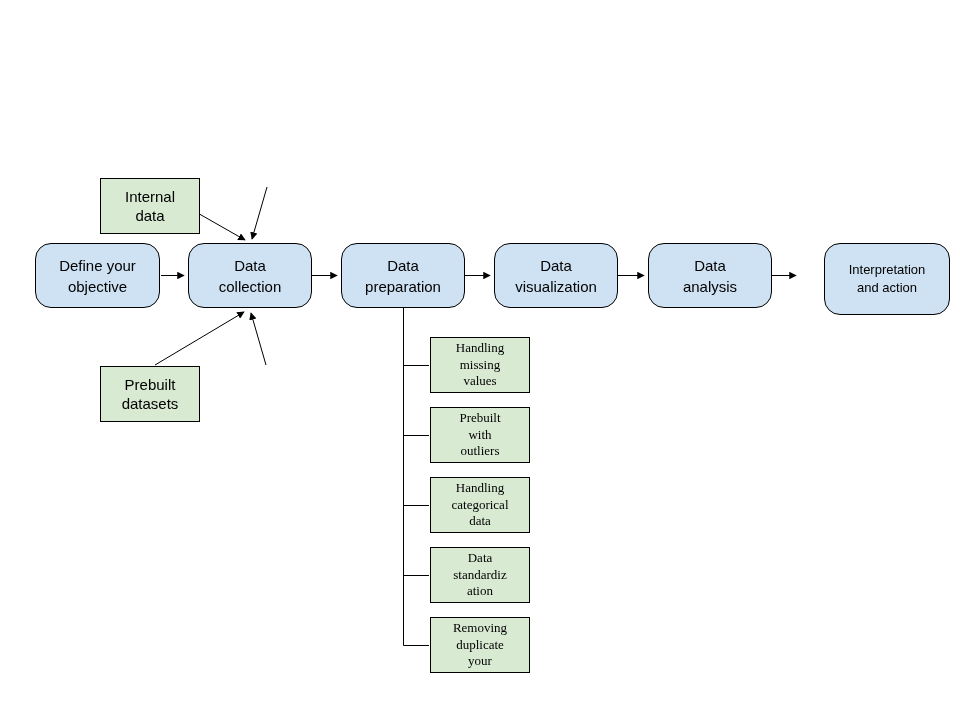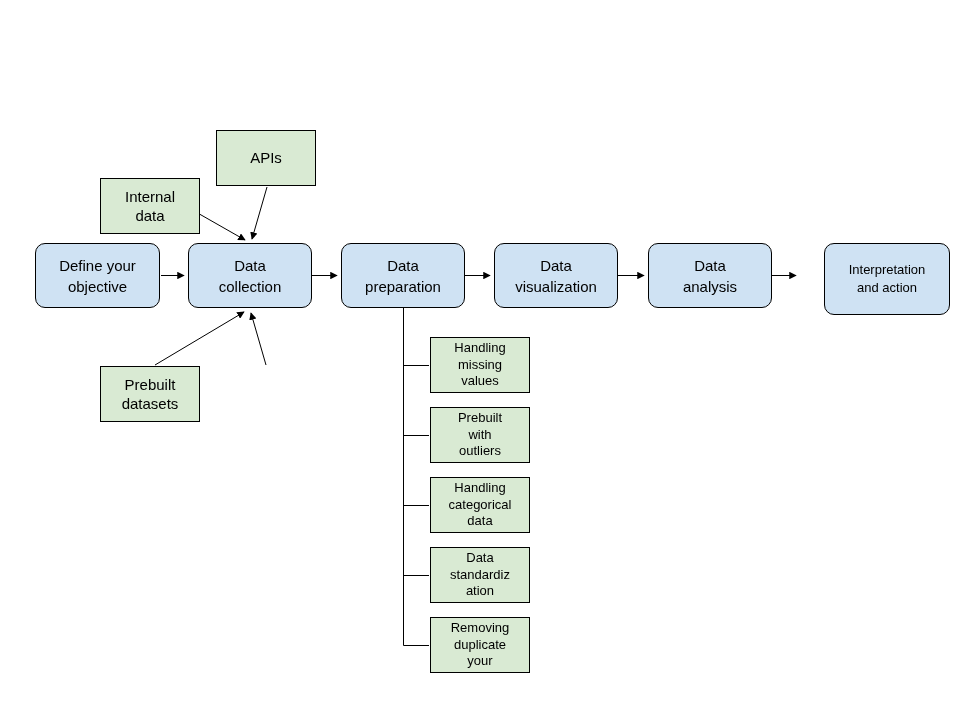--- a/index.html
+++ b/index.html
@@ -29,37 +29,38 @@
     display: flex;
     align-items: center;
     justify-content: center;
     text-align: center;
     white-space: pre-line;
     color: #000000;
     border: 1px solid #000000;
   }
   .process {
     background: #cfe2f3;
-    border-radius: 10px;
+    border-radius: 16px;
     font-size: 15px;
     line-height: 1.4;
   }
   .process.small-label {
     font-size: 13px;
     line-height: 1.35;
   }
   .source {
     background: #d9ead3;
     font-size: 15px;
     line-height: 1.3;
   }
   .substep {
     background: #d9ead3;
     font-size: 13px;
     line-height: 1.3;
+    font-family: Liberation Serif, serif;
   }
 </style>
 </head>
 <body>
 
 <div class="canvas">
 
   <svg class="connectors" width="960" height="720" viewBox="0 0 960 720" xmlns="http://www.w3.org/2000/svg">
     <defs>
       <marker id="arrow" viewBox="0 0 10 10" refX="9" refY="5" markerWidth="7.5" markerHeight="7.5" orient="auto-start-reverse">
@@ -100,21 +101,20 @@
 
   <div class="box process" style="left:648px; top:243px; width:124px; height:65px;">Data
 analysis</div>
 
   <div class="box process small-label" style="left:824px; top:243px; width:126px; height:72px;">Interpretation
 and action</div>
 
   <div class="box source" style="left:100px; top:130px; width:100px; height:56px;margin-top:48px;">Internal
 data</div>
 
-  <div class="box source" style="left:216px; top:130px; width:100px; height:56px;">APIs</div>
 
   <div class="box source" style="left:100px; top:366px; width:100px; height:56px;">Prebuilt
 datasets</div>
 
 
   <div class="box substep" style="left:430px; top:337px; width:100px; height:56px;">Handling
 missing
 values</div>
 
   <div class="box substep" style="left:430px; top:407px; width:100px; height:56px;">Prebuilt

